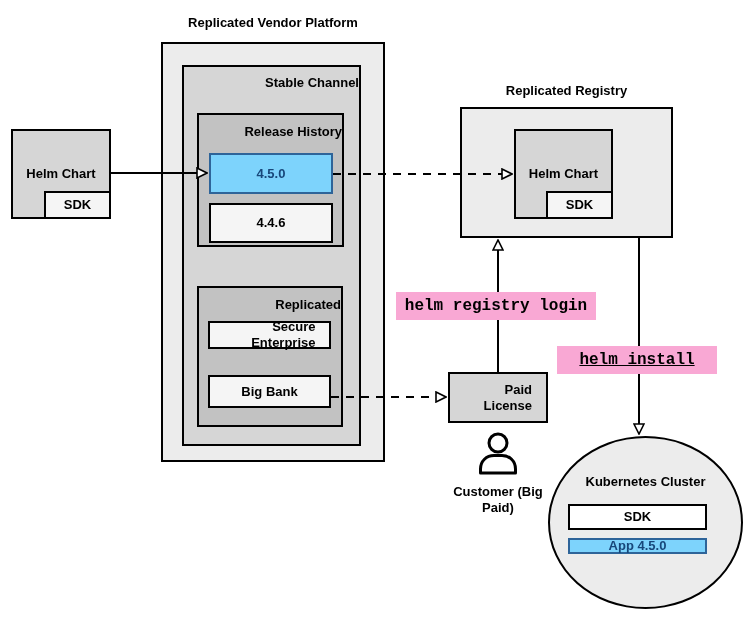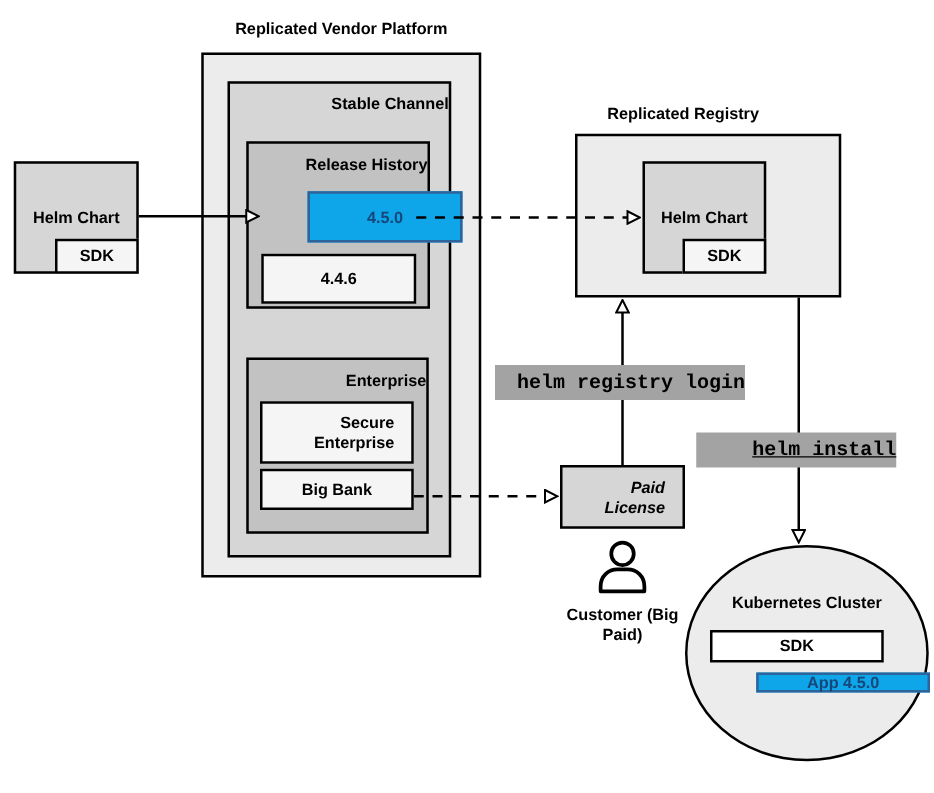--- a/index.html
+++ b/index.html
@@ -6,32 +6,32 @@
   .canvas{
     position:relative;width:747px;height:634px;background:#ffffff;
     font-family:"Liberation Sans",sans-serif;overflow:hidden;color:#000;
   }
   .box{position:absolute;border:2px solid #000;box-sizing:border-box;}
   .fill-light{background:#ececec;}
   .fill-mid{background:#d6d6d6;}
   .fill-dark{background:#c2c2c2;}
   .fill-item{background:#f5f5f5;}
   .fill-white{background:#ffffff;}
-  .fill-blue{background:#0ea5e9;border-color:#2e6499;color:#17477a;margin-left:37px;}
+  .fill-blue{background:#7dd3fc;border-color:#2e6499;color:#17477a;}
   .bold-label{font-weight:bold;font-size:13px;line-height:16px;text-align:right;}
   .pad-title{padding-top:8px;}
   .flex-center{display:flex;align-items:center;justify-content:center;}
   .ext-title{position:absolute;font-weight:bold;font-size:13px;text-align:center;}
   .mono-label{
     position:absolute;font-family:"Liberation Mono",monospace;font-weight:bold;
-    font-size:16px;line-height:18px;background:#a3a3a3;text-align:right;
+    font-size:16px;line-height:18px;background:#f9a8d4;text-align:center;
     z-index:11;padding:5px 0;
   }
   .overlay{position:absolute;left:0;top:0;width:747px;height:634px;z-index:10;pointer-events:none;}
-  .wrap-narrow{display:inline-block;max-width:68px;font-style:italic;}
+  .wrap-narrow{display:inline-block;max-width:68px;}
   .wrap-mid{display:inline-block;max-width:92px;}
   .circle{border-radius:50%;}
   .person{position:absolute;left:476px;top:431px;z-index:2;}
 </style>
 </head>
 <body>
 
 <div class="canvas">
 
   <div class="ext-title" style="left:161px;top:15px;width:224px;">Replicated Vendor Platform</div>
@@ -41,31 +41,31 @@
     <div class="bold-label pad-title">Stable Channel</div>
   </div>
 
   <div class="box fill-dark" style="left:197px;top:113px;width:147px;height:134px;">
     <div class="bold-label" style="padding-top:9px;">Release History</div>
   </div>
   <div class="box fill-blue flex-center bold-label" style="left:209px;top:153px;width:124px;height:41px;">4.5.0</div>
   <div class="box fill-item flex-center bold-label" style="left:209px;top:203px;width:124px;height:40px;">4.4.6</div>
 
   <div class="box fill-dark" style="left:197px;top:286px;width:146px;height:141px;">
-    <div class="bold-label" style="padding-top:9px;">Enterprise</div>
+    <div class="bold-label" style="padding-top:9px;">Replicated</div>
   </div>
-  <div class="box fill-item flex-center bold-label" style="left:208px;top:321px;width:123px;height:50px;">
+  <div class="box fill-item flex-center bold-label" style="left:208px;top:321px;width:123px;height:28px;">
     <span class="wrap-mid">Secure Enterprise</span>
   </div>
   <div class="box fill-item flex-center bold-label" style="left:208px;top:375px;width:123px;height:33px;">Big Bank</div>
 
   <div class="box fill-mid flex-center bold-label" style="left:11px;top:129px;width:100px;height:90px;">Helm Chart</div>
   <div class="box fill-item flex-center bold-label" style="left:44px;top:191px;width:67px;height:28px;z-index:3;">SDK</div>
 
-  <div class="ext-title" style="left:440px;top:83px;width:213px;">Replicated Registry</div>
+  <div class="ext-title" style="left:460px;top:83px;width:213px;">Replicated Registry</div>
   <div class="box fill-light" style="left:460px;top:107px;width:213px;height:131px;"></div>
   <div class="box fill-mid flex-center bold-label" style="left:514px;top:129px;width:99px;height:90px;">Helm Chart</div>
   <div class="box fill-item flex-center bold-label" style="left:546px;top:191px;width:67px;height:28px;z-index:3;">SDK</div>
 
   <div class="box fill-mid flex-center bold-label" style="left:448px;top:372px;width:100px;height:51px;">
     <span class="wrap-narrow">Paid License</span>
   </div>
 
   <svg class="person" width="44" height="46" viewBox="0 0 44 46">
     <circle cx="22" cy="12" r="9" fill="none" stroke="#000" stroke-width="3"></circle>

